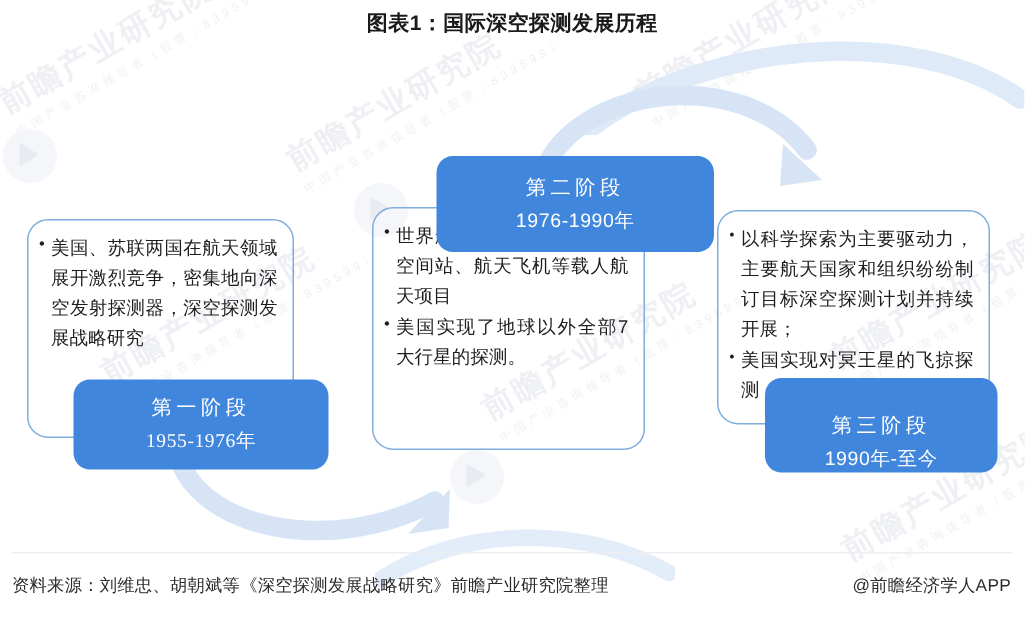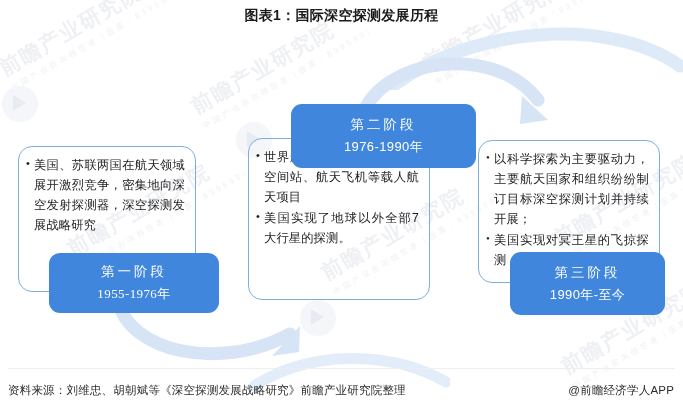--- a/index.html
+++ b/index.html
@@ -210,21 +210,21 @@
   </div>
 
   <div class="obox" style="left:478px;top:140px;width:182px;height:143px;font-family:Liberation Serif, serif;">
     <div class="inner">
       <ul>
         <li>以科学探索为主要驱动力，主要航天国家和组织纷纷制订目标深空探测计划并持续开展；</li>
         <li>美国实现对冥王星的飞掠探测，并进入临近恒星际空间</li>
       </ul>
     </div>
   </div>
-  <div class="badge" style="left:510px;top:252px;width:155px;height:63px;">
+  <div class="badge" style="left:510px;top:252px;width:155px;height:63px;justify-content:flex-end;">
     <div class="b1">第三阶段</div>
     <div class="b2">1990年-至今</div>
   </div>
 
   <div class="rule"></div>
   <div class="src">资料来源：刘维忠、胡朝斌等《深空探测发展战略研究》前瞻产业研究院整理</div>
   <div class="app">@前瞻经济学人APP</div>
 
 </div>
 

